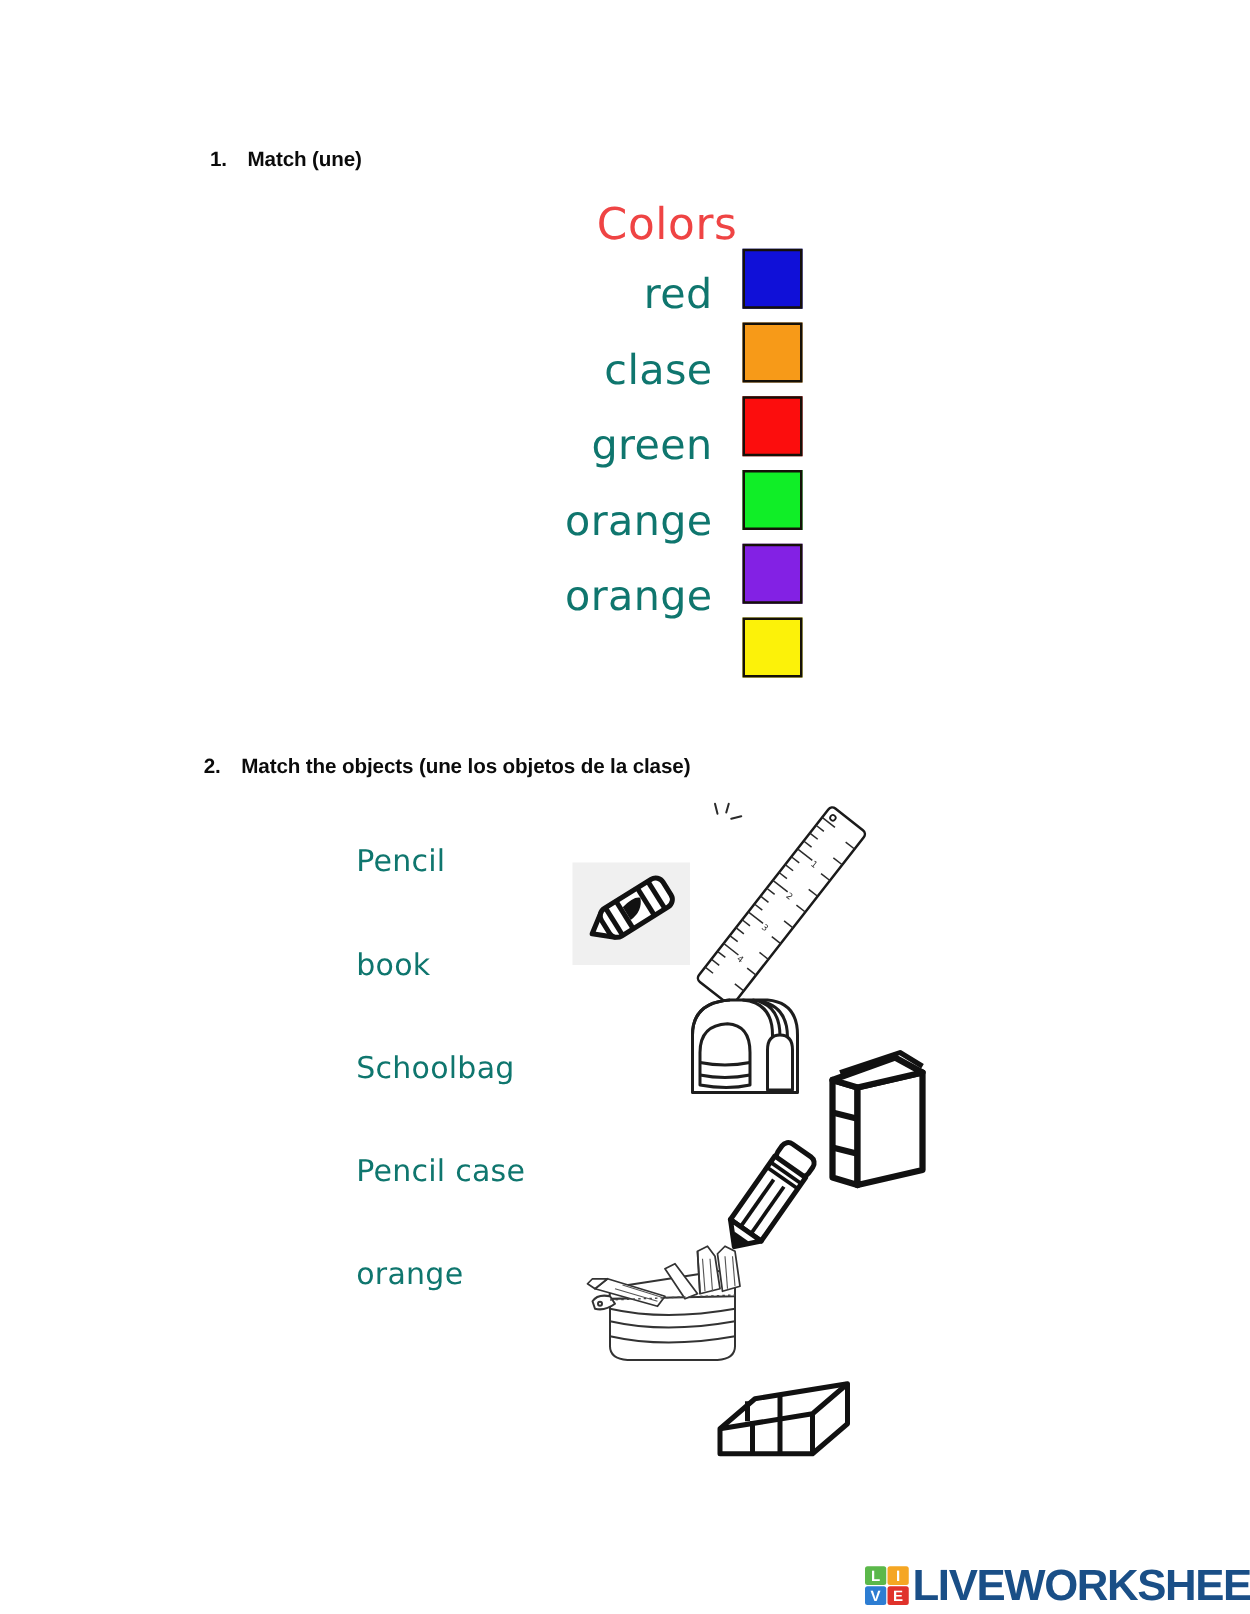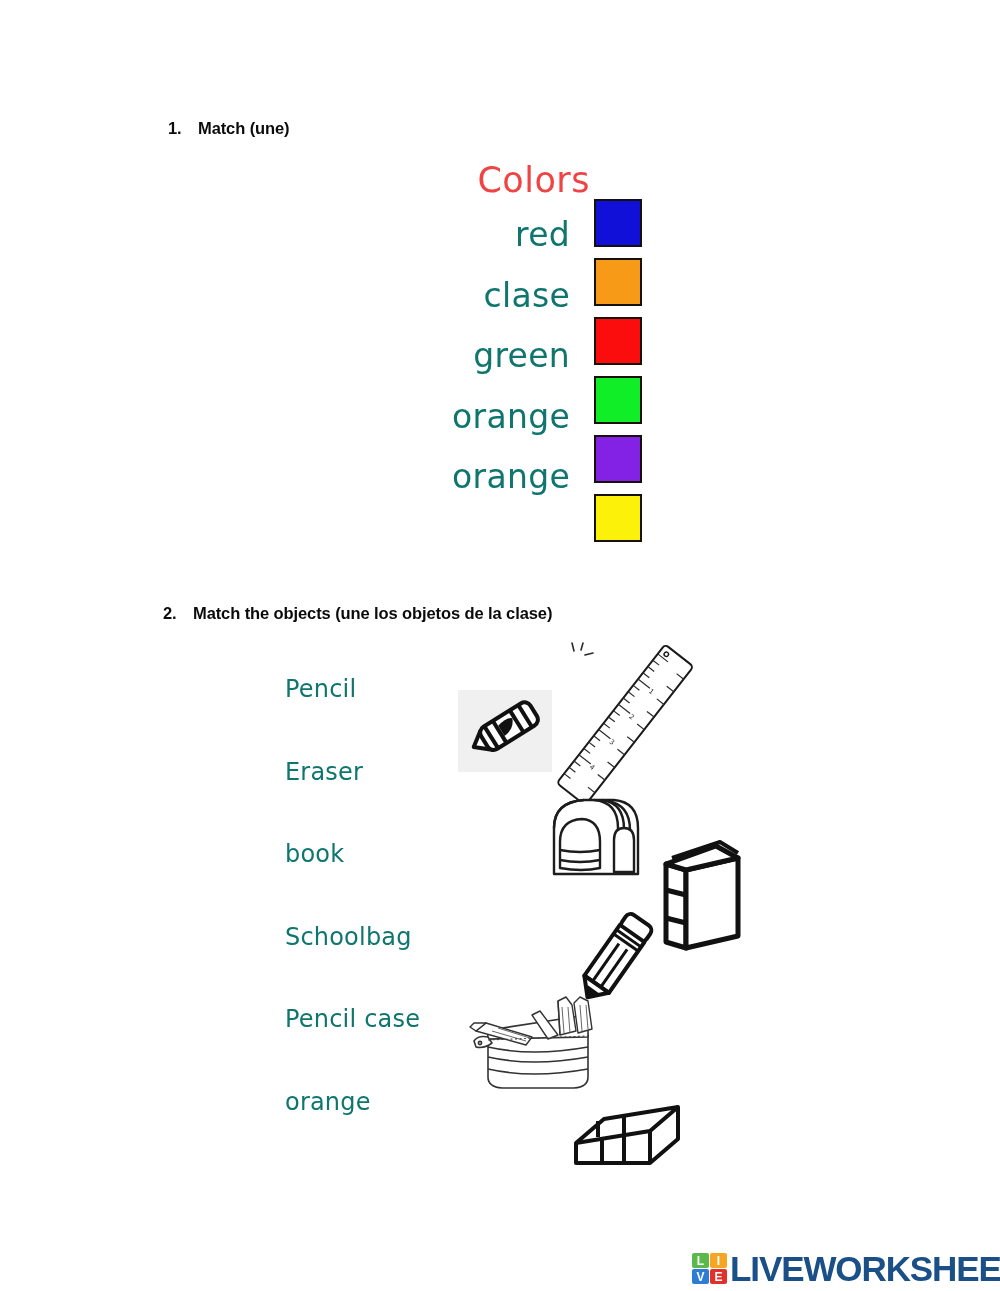--- a/index.html
+++ b/index.html
@@ -145,21 +145,20 @@
     <div class="swatch" style="background-color: rgb(131, 33, 228); border-color: rgb(21, 16, 8);"></div>
     <div class="swatch" style="background-color: rgb(252, 242, 9); border-color: rgb(21, 16, 8);"></div>
   </div>
 
   <div class="q-heading" style="left:163px; top:604px;">
     <span class="q-num">2.</span><span>Match the objects (une los objetos de la clase)</span>
   </div>
 
   <div class="object-words">
     <div class="object-word">Pencil</div>
-    <div class="object-word">Eraser</div>
     <div class="object-word">book</div>
     <div class="object-word">Schoolbag</div>
     <div class="object-word">Pencil case</div>
     <div class="object-word">orange</div>
   </div>
 
   <div class="art" style="left:548px; top:641px;">
     <svg width="170" height="180" viewBox="0 0 170 180">
       <g transform="rotate(38 85 90)">
         <g fill="#fff" stroke="#1a1a1a" stroke-width="2">

